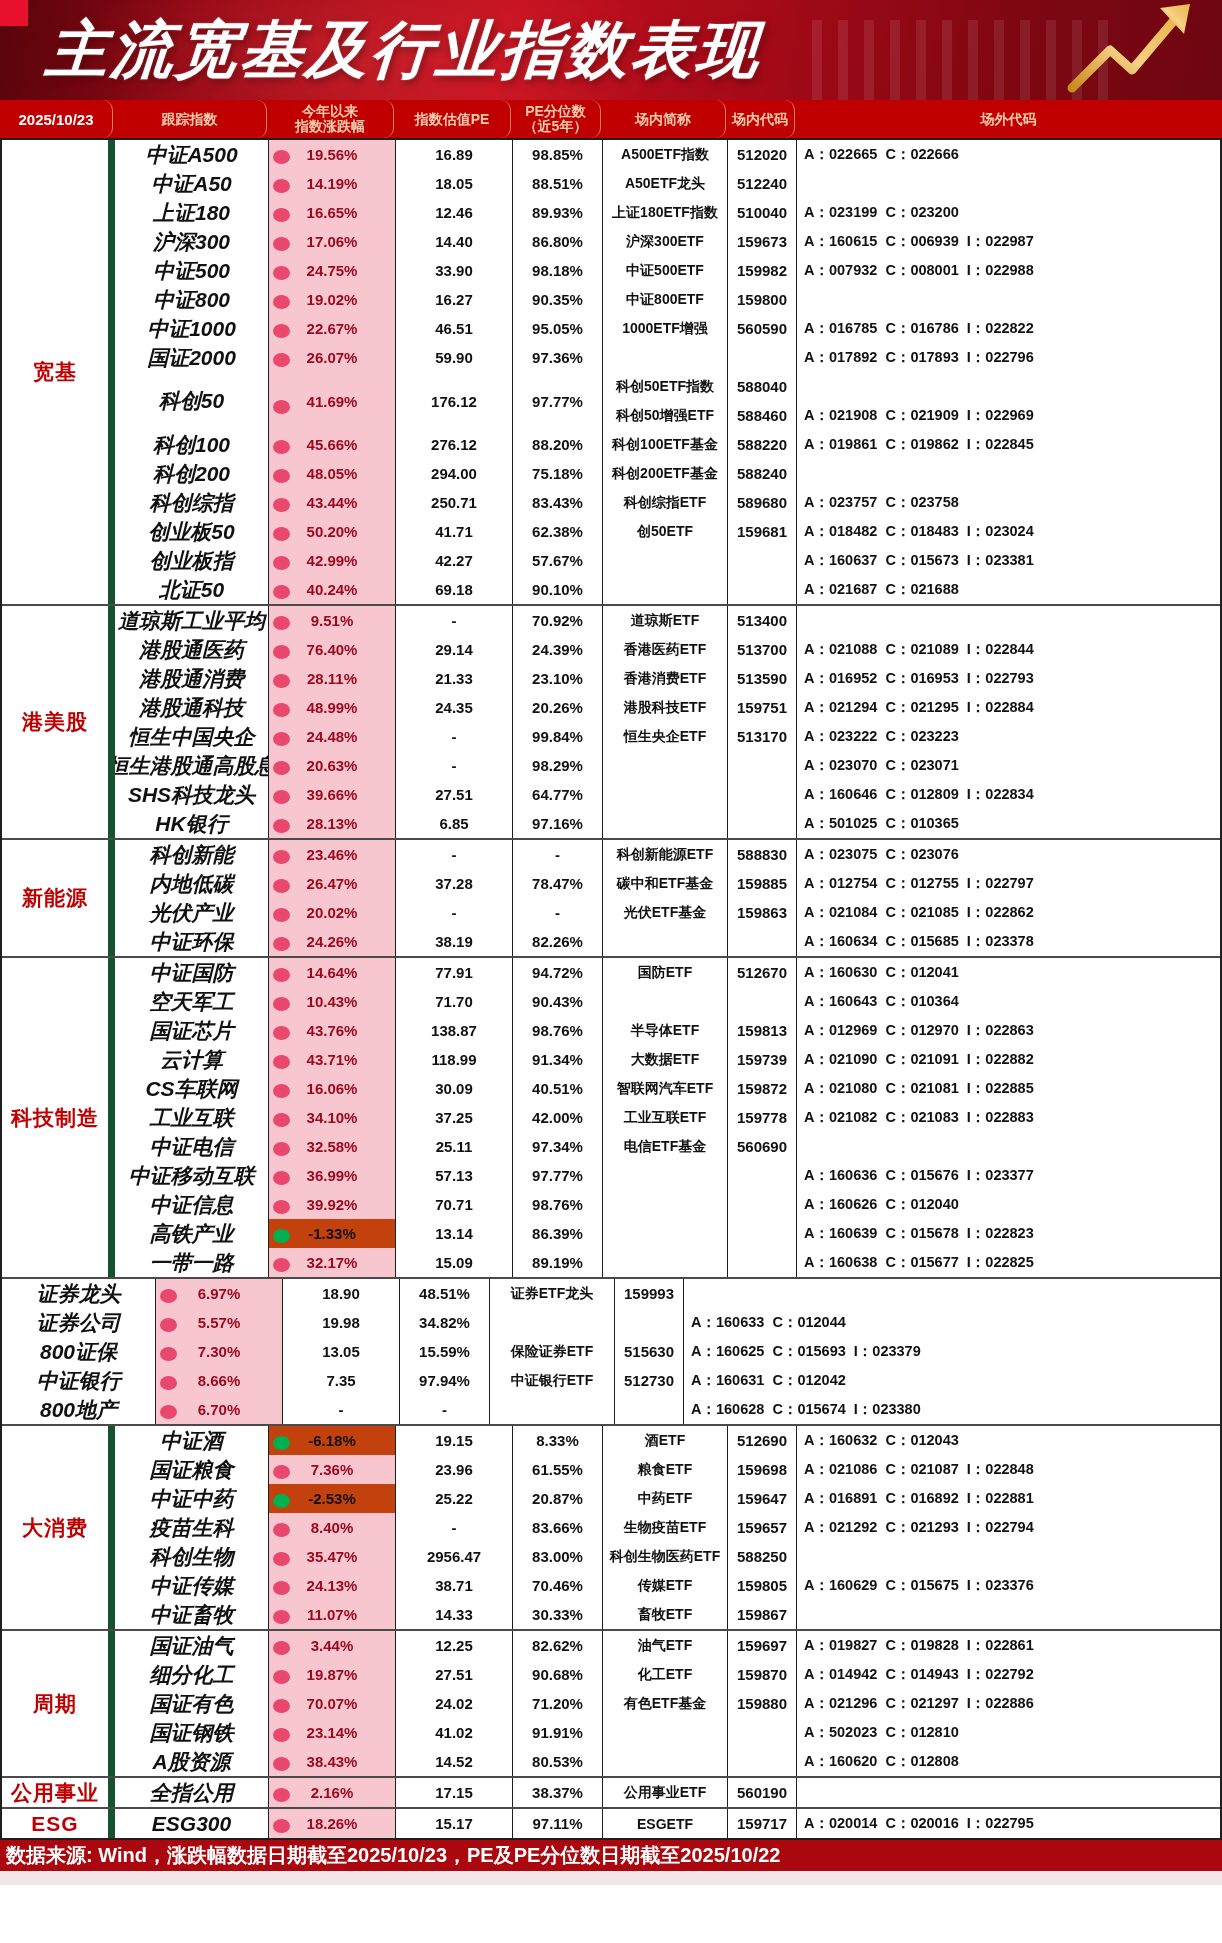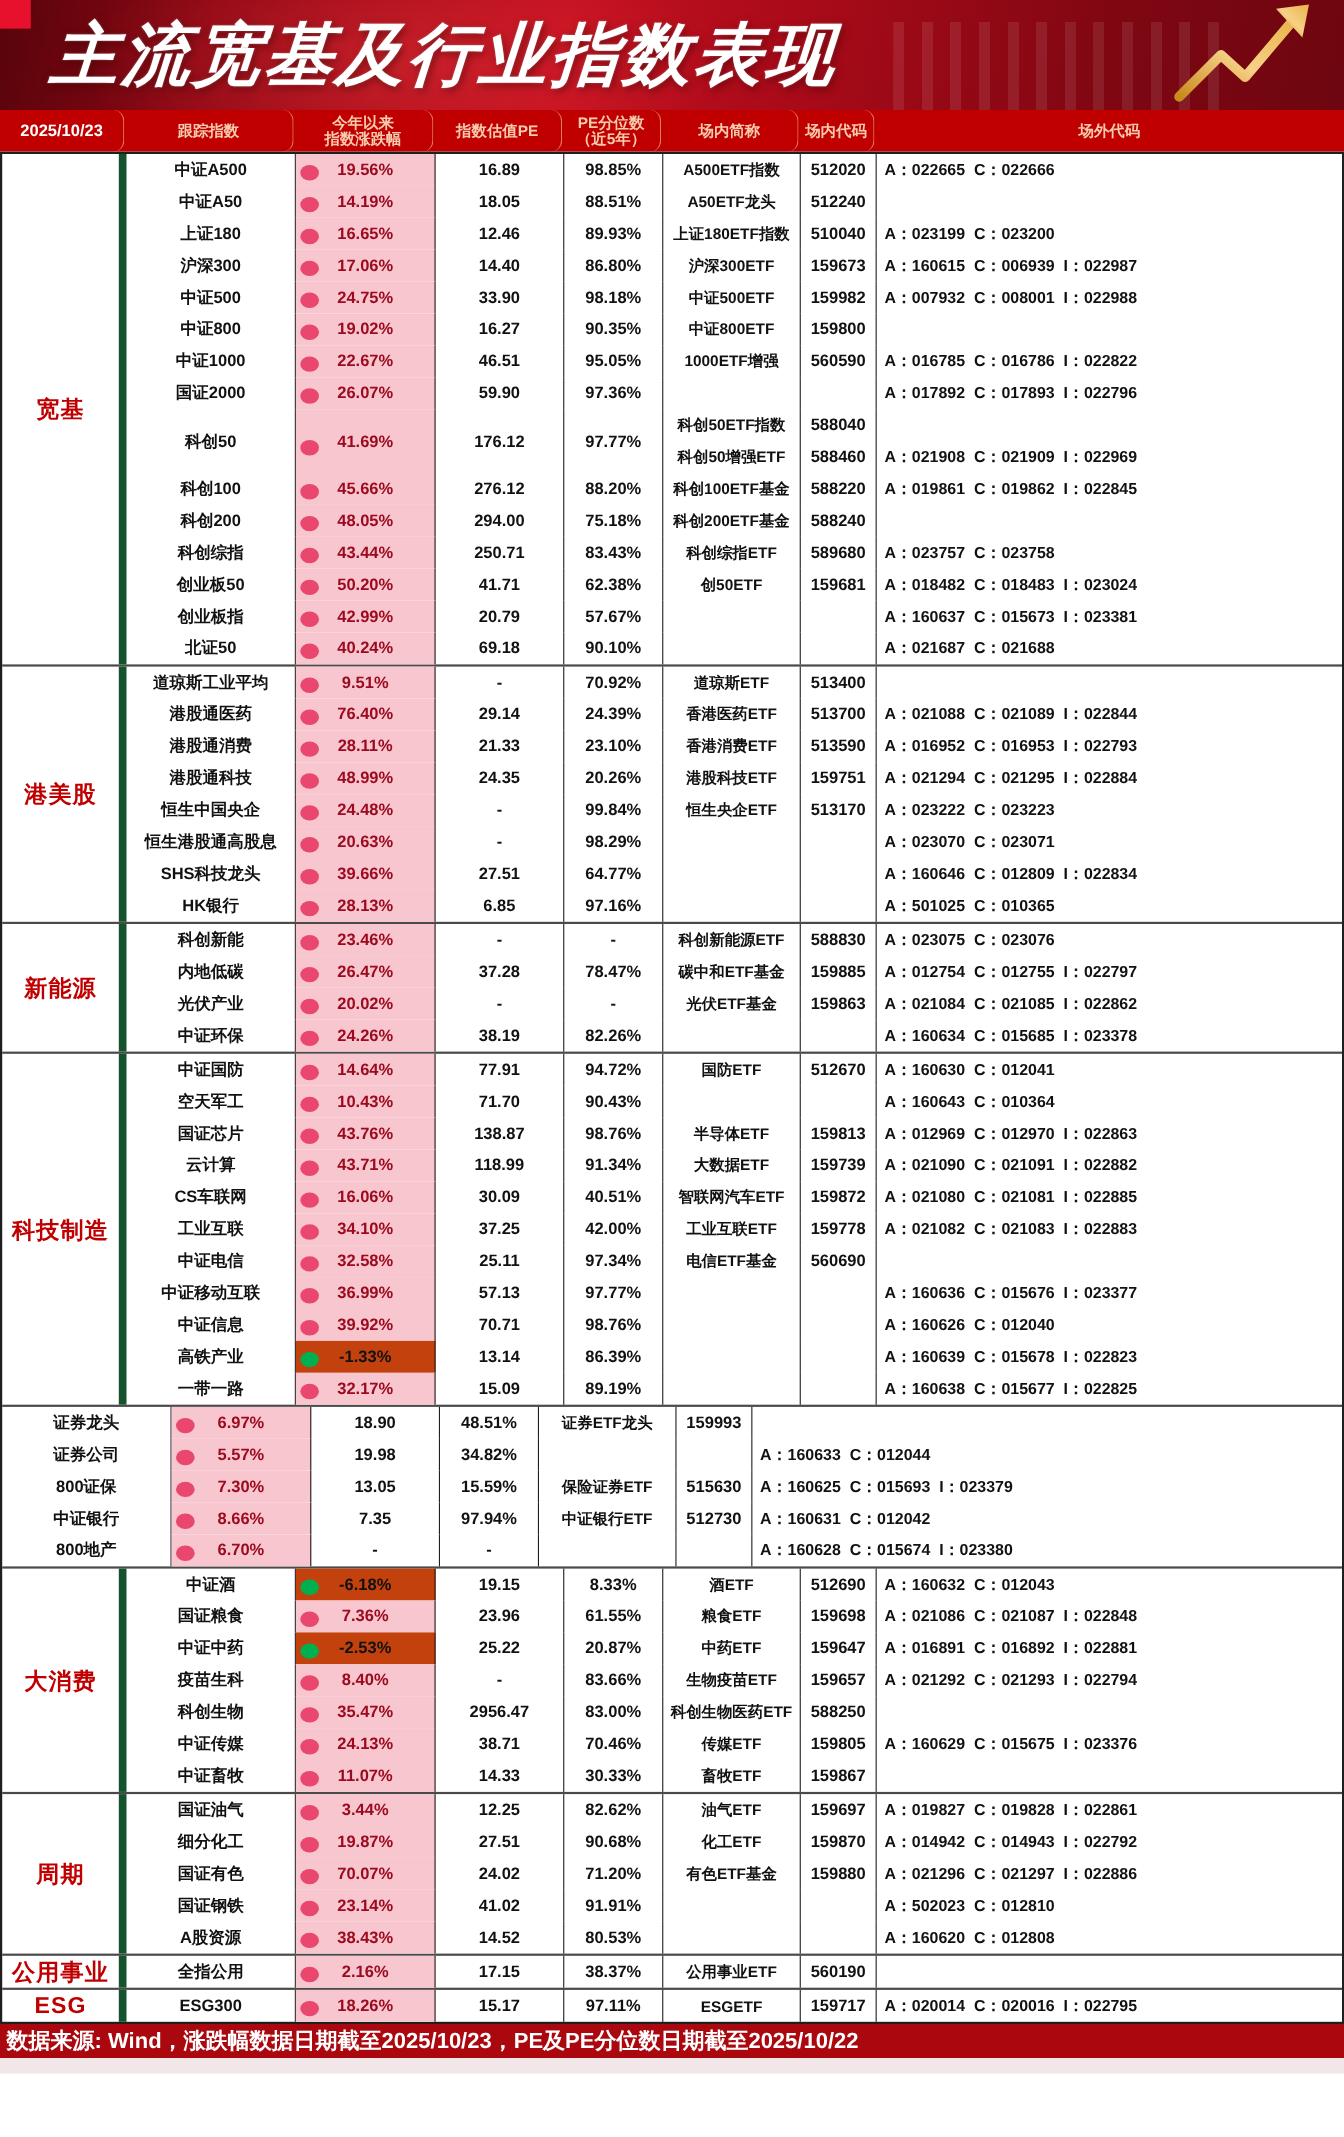--- a/index.html
+++ b/index.html
@@ -58,21 +58,21 @@
     display:grid; height:29px;
     grid-template-columns:154px 127px 117px 90px 125px 69px 1fr;
   }
   .row.double { height:58px; }
   .c {
     display:flex; align-items:center; justify-content:center;
     font-size:15px; color:#111; border-right:1px solid #1f1f1f; overflow:hidden;
     white-space:nowrap;
   }
   .c:last-child { border-right:none; }
-  .c.name { font-weight:bold; font-size:15px; }
+  .c.name { font-weight:bold; font-size:21px;font-style:italic; }
   .c.chg {
     position:relative; font-weight:bold; color:var(--chg-red,#9c0a20);
     background:var(--pink,#f8c6ce);
   }
   .c.chg.neg { background:#c2410c; color:#111; }
   .dot {
     position:absolute; left:4px; top:60%; transform:translateY(-50%);
     width:17px; height:14px; border-radius:50%;
     background:var(--dot-red,#e9476e);
   }
@@ -316,21 +316,21 @@
     <div class="c code">159681</div>
     <div class="c otc">A：018482  C：018483  I：023024</div>
   </div>
 
   <div class="row">
     <div class="c name">创业板指</div>
     <div class="c chg">
       <span class="dot"></span>
       <span class="chg-t">42.99%</span>
     </div>
-    <div class="c pe">20.79</div>
+    <div class="c pe">42.27</div>
     <div class="c pct">57.67%</div>
     <div class="c short"></div>
     <div class="c code"></div>
     <div class="c otc">A：160637  C：015673  I：023381</div>
   </div>
 
   <div class="row">
     <div class="c name">北证50</div>
     <div class="c chg">
       <span class="dot"></span>

